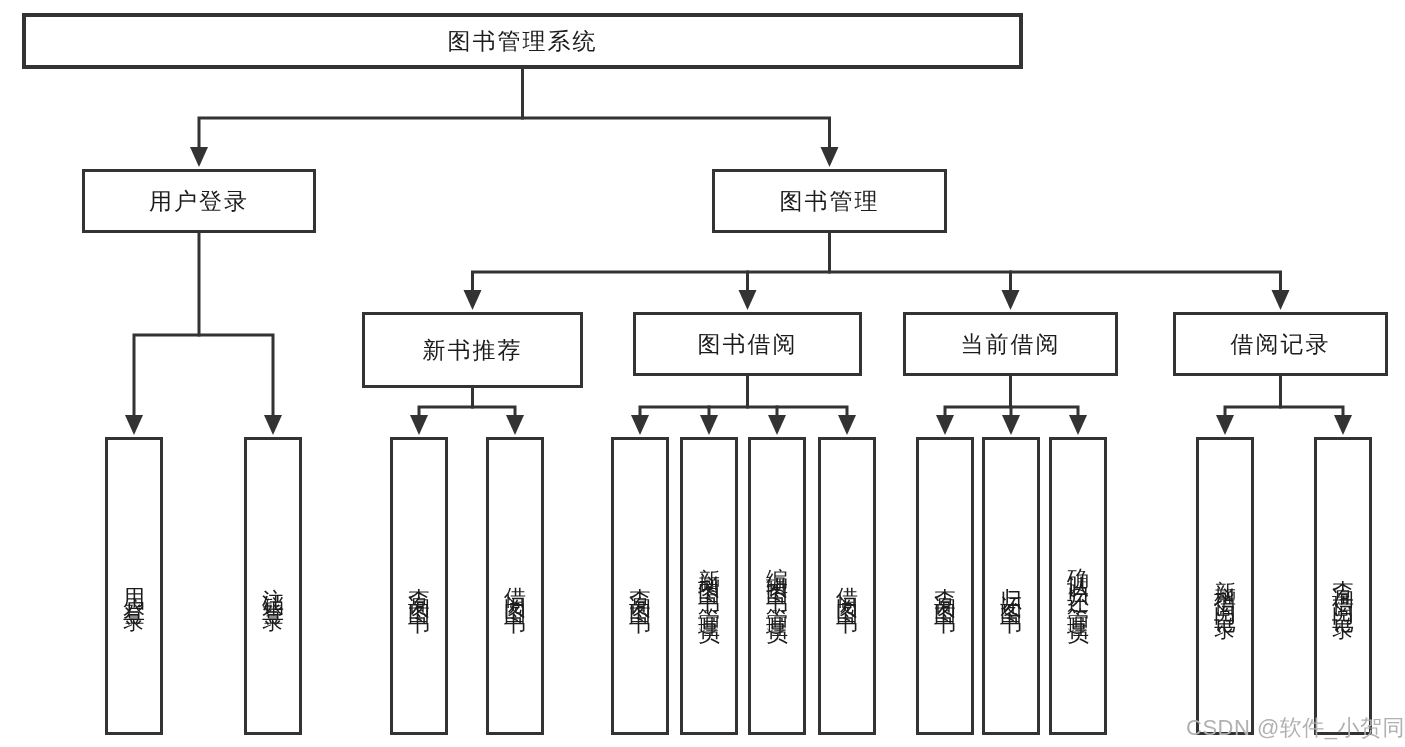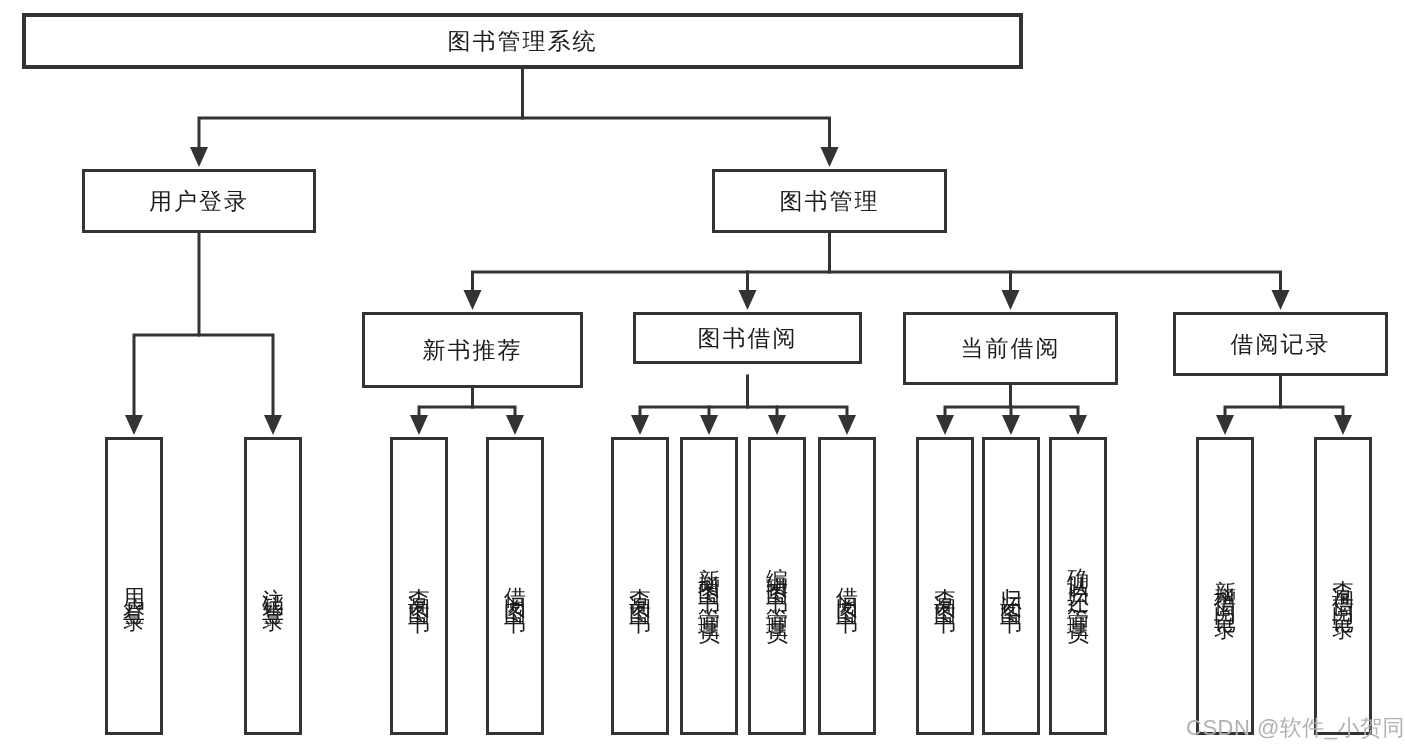--- a/index.html
+++ b/index.html
@@ -81,24 +81,24 @@
   <div class="box hbox" style="left:82px; top:169px; width:234px; height:64px;">
     <span>用户登录</span>
   </div>
   <div class="box hbox" style="left:712px; top:169px; width:235px; height:64px;">
     <span>图书管理</span>
   </div>
 
   <div class="box hbox" style="left:362px; top:312px; width:221px; height:76px;">
     <span>新书推荐</span>
   </div>
-  <div class="box hbox" style="left:633px; top:312px; width:229px; height:52px;">
+  <div class="box hbox" style="left:633px; top:312px; width:229px; height:64px;">
     <span>图书借阅</span>
   </div>
-  <div class="box hbox" style="left:903px; top:312px; width:215px; height:73px;">
+  <div class="box hbox" style="left:903px; top:312px; width:215px; height:64px;">
     <span>当前借阅</span>
   </div>
   <div class="box hbox" style="left:1173px; top:312px; width:215px; height:64px;">
     <span>借阅记录</span>
   </div>
 
   <div class="box leaf" style="left:105px; top:437px; width:58px; height:298px;">
     <span class="vtext">用户登录</span>
   </div>
   <div class="box leaf" style="left:244px; top:437px; width:58px; height:298px;">

